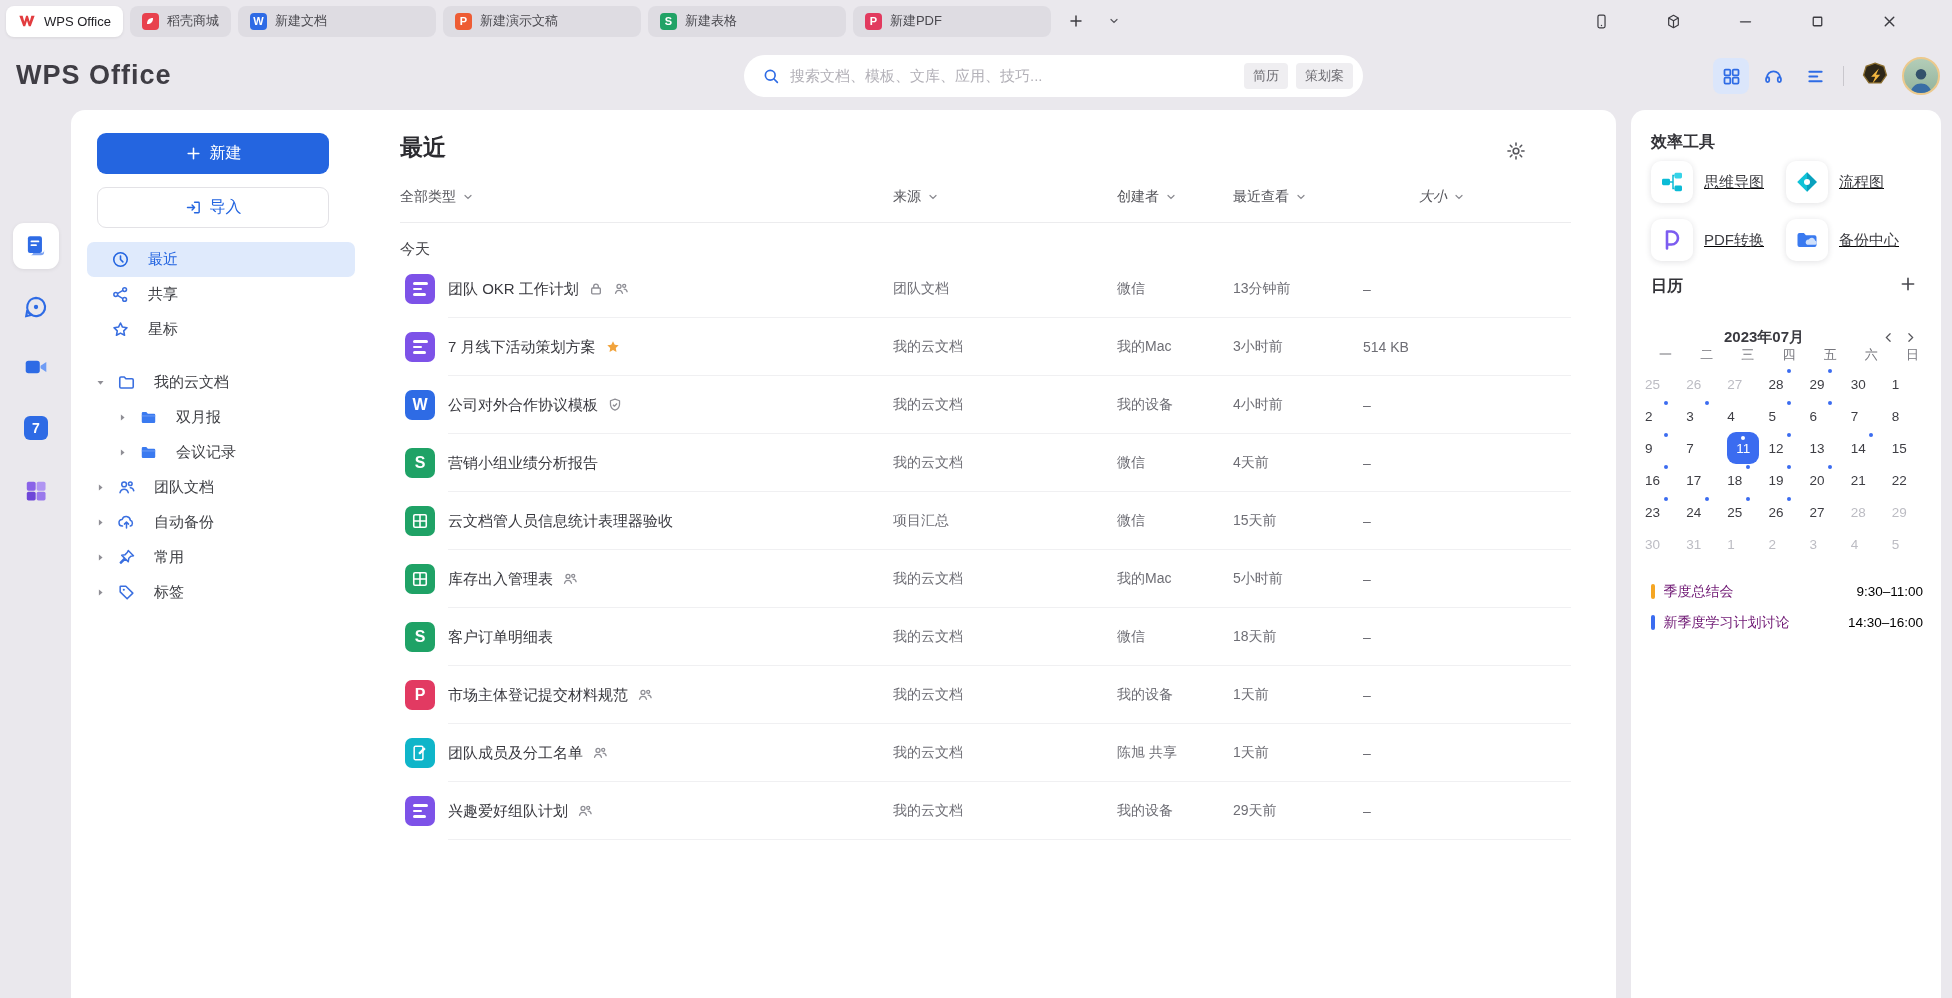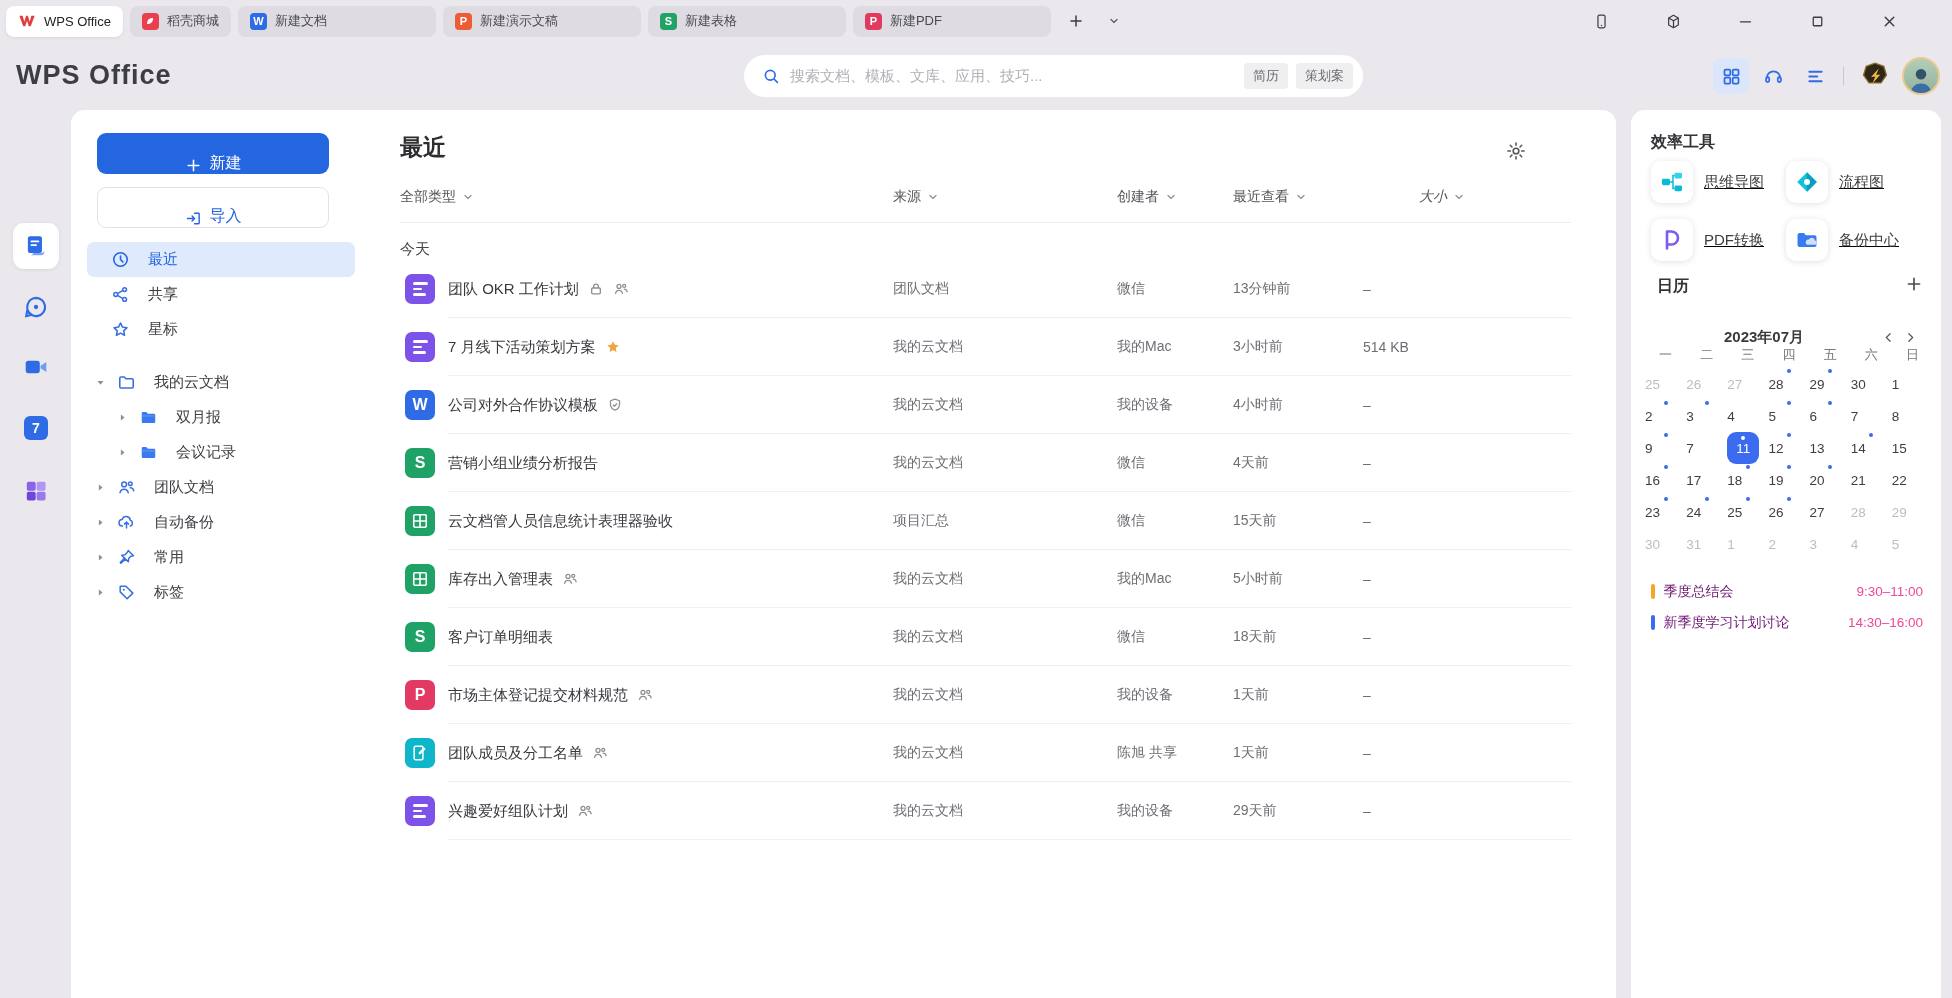--- a/index.html
+++ b/index.html
@@ -48,21 +48,21 @@
   .rail-item svg{width:26px;height:26px;}
   .tile7{width:24px;height:24px;border-radius:6px;background:#2e6be5;color:#fff;font-weight:700;font-size:14px;display:flex;align-items:center;justify-content:center;}
 
   
   .card{position:absolute;top:110px;background:#fff;border-radius:14px 14px 0 0;}
   .main-card{left:71px;width:1545px;height:888px;}
   .right-card{left:1631px;width:310px;height:888px;}
 
   
   .sidebar{position:absolute;left:0;top:0;width:365px;height:100%;}
-  .btn{position:absolute;left:26px;width:232px;height:41px;border-radius:9px;display:flex;align-items:flex-end;justify-content:center;gap:8px;font-size:16px;cursor:pointer;}
+  .btn{position:absolute;left:26px;width:232px;height:41px;border-radius:9px;display:flex;align-items:center;justify-content:center;gap:8px;font-size:16px;cursor:pointer;}
   .btn-new{top:23px;background:#2465e0;color:#fff;}
   .btn-import{top:77px;background:#fff;border:1px solid #e3e2e6;color:#2465e0;}
   .btn svg{width:17px;height:17px;}
   .snav{position:absolute;left:16px;top:132px;width:268px;}
   .srow{position:relative;height:35px;display:flex;align-items:center;border-radius:7px;cursor:pointer;color:#3f4045;font-size:15px;}
   .srow .sic{width:19px;height:19px;color:#3a6fe0;display:flex;margin-right:18px;}
   .srow .sic svg{width:19px;height:19px;}
   .srow.active{background:#dfeafc;color:#2465e0;}
   .srow .caret{width:11px;height:11px;color:#8f8e95;display:flex;margin-right:11px;}
   .srow .caret svg{width:11px;height:11px;}
@@ -103,41 +103,41 @@
   .f-viewed{left:833px;}
   .f-size{left:1019px;font-style:italic;}
 
   
   .rp-h{position:absolute;left:20px;font-size:16px;font-weight:700;color:#333338;}
   .tools-grid{position:absolute;left:20px;top:48px;width:270px;display:grid;grid-template-columns:1fr 1fr;grid-row-gap:10px;text-decoration:underline;}
   .tool{display:flex;align-items:center;gap:11px;cursor:pointer;height:48px;}
   .ttl{width:42px;height:42px;border-radius:10px;background:#fff;box-shadow:0 1px 6px rgba(40,40,60,.14);display:flex;align-items:center;justify-content:center;}
   .ttl svg{width:24px;height:24px;}
   .tool span{font-size:15px;color:#3c3c41;}
-  .cal-head{position:absolute;left:26px;top:165px;width:270px;display:flex;align-items:flex-end;}
+  .cal-head{position:absolute;left:20px;top:165px;width:270px;display:flex;align-items:flex-end;}
   .cal-head .rp-h2{font-size:16px;font-weight:700;color:#333338;flex:1;}
   .cal-add{width:22px;height:22px;color:#4a4a50;cursor:pointer;}
   .cal-add svg{width:18px;height:18px;}
   .cal-month{position:absolute;left:20px;top:216px;width:270px;display:flex;align-items:center;text-align:center;}
   .cal-month b{font-size:15px;font-weight:600;color:#3a3a40;flex:1;}
   .cnav{width:22px;height:22px;color:#55555b;display:flex;align-items:center;justify-content:center;cursor:pointer;}
   .cnav svg{width:13px;height:13px;}
   .cal-grid{position:absolute;left:14px;top:232px;width:288px;display:grid;grid-template-columns:repeat(7,1fr);}
   .wd{height:26px;display:flex;align-items:center;justify-content:center;font-size:13px;color:#77777e;}
   .day{position:relative;height:32px;display:flex;align-items:center;font-size:13.5px;color:#3e3e44;cursor:pointer;}
   .day.muted{color:#bcbcc3;}
   .day .dot{position:absolute;top:1px;left:50%;margin-left:-2px;width:4px;height:4px;border-radius:50%;background:#3b6cf0;}
   .day.sel{color:#fff;}
   .day.sel .dbox{width:32px;height:32px;border-radius:9px;background:#3b6cf0;display:flex;align-items:center;justify-content:center;position:relative;}
   .day.sel .dot{background:#fff;top:4px;}
   .events{position:absolute;left:20px;top:466px;width:272px;}
   .evt{display:flex;align-items:center;height:31px;cursor:pointer;}
   .evt .bar{width:3.5px;height:15px;border-radius:2px;margin-right:9px;flex:0 0 auto;}
   .evt .et{font-size:14px;color:#701a75;flex:1;white-space:nowrap;overflow:hidden;}
-  .evt .tm{font-size:13.5px;color:#ec4899;white-space:nowrap;}
+  .evt .tm{font-size:13.5px;color:#000000;white-space:nowrap;}
 </style>
 </head>
 <body>
 
 <div class="stage">
 
   <div class="tabbar">
     <div class="tabs" id="tabs">
         <div class="tab active">
           <span class="tsvg">

